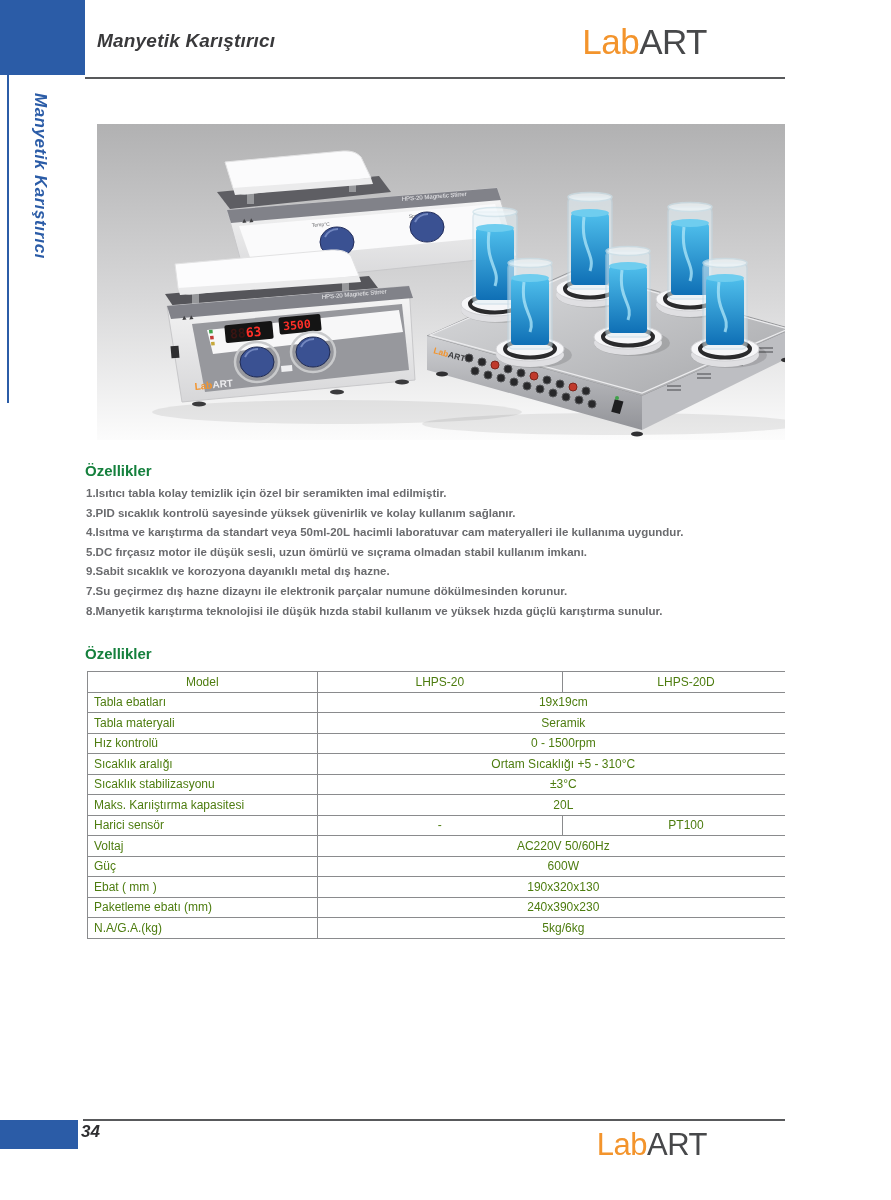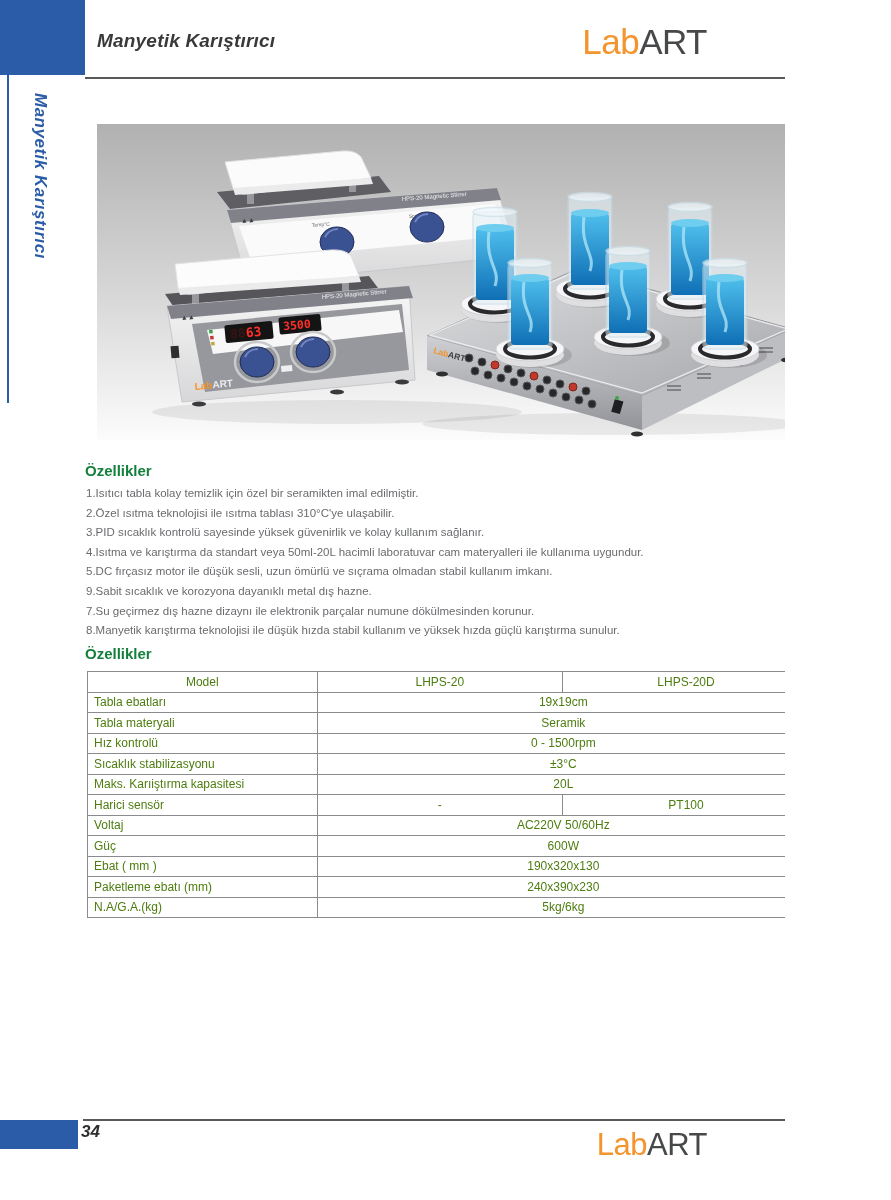--- a/index.html
+++ b/index.html
@@ -18,21 +18,21 @@
 
   .side-line { position:absolute; left:7px; top:75px; width:2px; height:328px; background:#2B5CA7; }
   .sidebar-label { position:absolute; left:30px; top:93px; writing-mode:vertical-rl;
     font-size:17px; font-weight:700; font-style:italic; color:#2B5CA7; letter-spacing:.5px; }
 
   .photo { position:absolute; left:97px; top:124px; width:695px; height:316px; }
 
   .section-heading { position:absolute; left:85px; font-size:15px; font-weight:700; color:#15803d; }
   .features-heading { top:462px; }
   .features-list { position:absolute; left:86px; top:487px; width:720px; }
-  .feature-item { font-size:11.5px; color:#6A6B6E; height:19.6px; line-height:13px; }
+  .feature-item { font-size:11.5px; color:#6A6B6E; height:19.6px; line-height:13px;font-weight:bold; }
 
   .specs-heading { top:645px; }
   .specs-table { position:absolute; left:87px; top:671px; width:723px; border-collapse:collapse;
     font-size:12px; color:#4d7c0f; }
   .specs-table th, .specs-table td { border:1px solid #8A8B8D; height:20.5px; padding:0 6px;
     font-weight:400; text-align:center; }
   .specs-table td.label { text-align:left; }
 
   .footer-rule { position:absolute; left:83px; top:1119px; width:729px; height:2px; background:#58595B; }
   .footer-block { position:absolute; left:0; top:1120px; width:78px; height:29px; background:#2B5CA7; }
@@ -249,21 +249,20 @@
           <ellipse cx="240" cy="268" rx="7" ry="2.5" fill="#3A3A3C"></ellipse>
           <ellipse cx="305" cy="258" rx="7" ry="2.5" fill="#3A3A3C"></ellipse>
         <rect x="74" y="222" width="8" height="12" fill="#2E2E30" transform="rotate(-5 78,228)"></rect>
       </g>
     </svg>
   </div>
 
   <div class="section-heading features-heading">Özellikler</div>
   <div class="features-list">
     <div class="feature-item">1.Isıtıcı tabla kolay temizlik için özel bir seramikten imal edilmiştir.</div>
-    <div class="feature-item">2.Özel ısıtma teknolojisi ile ısıtma tablası 310°C'ye ulaşabilir.</div>
     <div class="feature-item">3.PID sıcaklık kontrolü sayesinde yüksek güvenirlik ve kolay kullanım sağlanır.</div>
     <div class="feature-item">4.Isıtma ve karıştırma da standart veya 50ml-20L hacimli laboratuvar cam materyalleri ile kullanıma uygundur.</div>
     <div class="feature-item">5.DC fırçasız motor ile düşük sesli, uzun ömürlü ve sıçrama olmadan stabil kullanım imkanı.</div>
     <div class="feature-item">9.Sabit sıcaklık ve korozyona dayanıklı metal dış hazne.</div>
     <div class="feature-item">7.Su geçirmez dış hazne dizaynı ile elektronik parçalar numune dökülmesinden korunur.</div>
     <div class="feature-item">8.Manyetik karıştırma teknolojisi ile düşük hızda stabil kullanım ve yüksek hızda güçlü karıştırma sunulur.</div>
   </div>
 
   <div class="section-heading specs-heading">Özellikler</div>
 
@@ -285,20 +284,24 @@
         </tr>
     <tr>
           <td class="label">Tabla materyali</td>
           <td colspan="2">Seramik</td>
         </tr>
     <tr>
           <td class="label">Hız kontrolü</td>
           <td colspan="2">0 - 1500rpm</td>
         </tr>
     <tr>
+          <td class="label">Sıcaklık aralığı</td>
+          <td colspan="2">Ortam Sıcaklığı +5 - 310°C</td>
+        </tr>
+    <tr>
           <td class="label">Sıcaklık stabilizasyonu</td>
           <td colspan="2">±3°C</td>
         </tr>
     <tr>
           <td class="label">Maks. Karıiştırma kapasitesi</td>
           <td colspan="2">20L</td>
         </tr>
     <tr>
           <td class="label">Harici sensör</td>
           <td>-</td>

